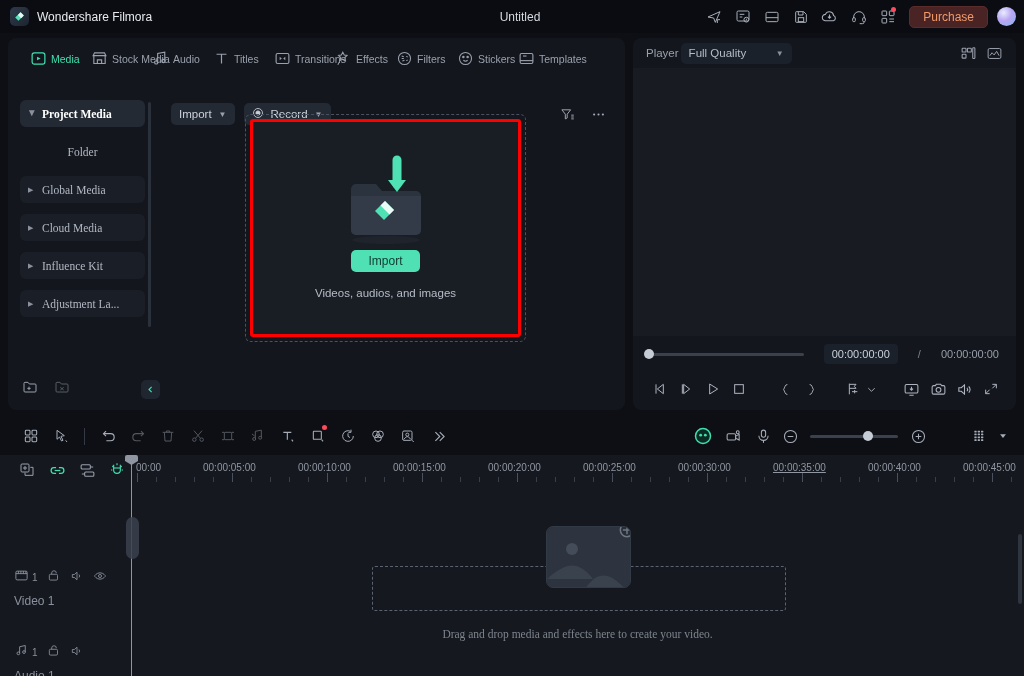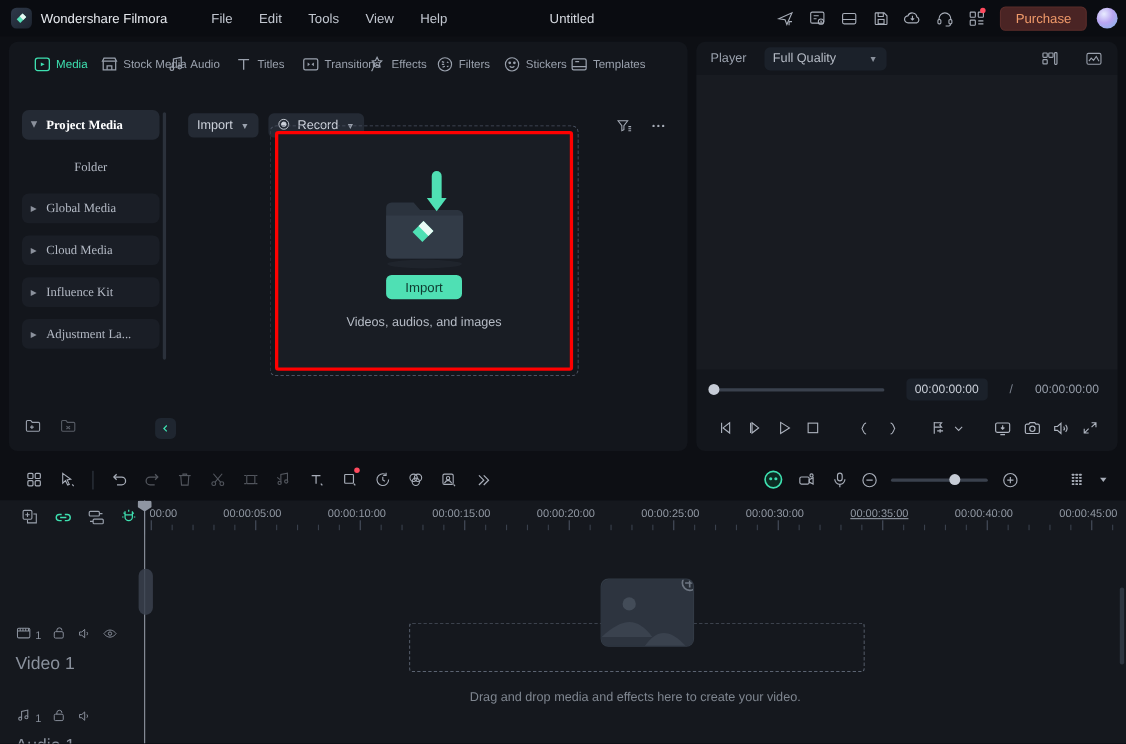--- a/index.html
+++ b/index.html
@@ -133,21 +133,21 @@
     display:flex; align-items:center; justify-content:center;
   }
   .dz-caption{ margin-top:15px; font-size:11.5px; color:#b6bcc6; }
 
   
   .player-panel{
     position:absolute; left:633px; top:38px; width:383px; height:372px;
     background:#13161c; border-radius:8px; overflow:hidden;
   }
   .player-head{
-    height:30px; display:flex; align-items:center; padding:0 10px 0 13px; gap:16px;text-align:right;
+    height:30px; display:flex; align-items:center; padding:0 10px 0 13px; gap:2px;text-align:right;
   }
   .player-label{ font-size:11.5px; color:#9aa1ad; }
   .quality-sel{
     width:111px; height:21px; border-radius:5px; background:#1b212a;
     display:flex; align-items:center; justify-content:space-between;
     padding:0 8px; font-size:11.5px; color:#b6bcc6;
   }
   .ph-spacer{ flex:1; }
   .ph-ico{ width:24px;height:22px;display:flex;align-items:center;justify-content:center;color:#9aa1ad; }
   .preview{
@@ -186,21 +186,21 @@
     position:absolute; left:0; top:455px; width:1024px; height:221px;
     background:#15181e;
   }
   .tl-headcol{ position:absolute; left:0; top:0; width:131px; height:221px; background:#15181e; }
   .tl-headtools{ display:flex; align-items:center; height:30px; padding-left:18px; gap:12px; }
   .th-ico{ width:18px;height:18px;display:flex;align-items:center;justify-content:center;color:#9aa1ad; }
   .th-ico.on{ color:#3ee0b0; }
   .track-head{ position:absolute; left:14px; width:110px; }
   .track-head .row{ display:flex; align-items:center; gap:9px; color:#8a919d; }
   .tk-num{ font-size:10px; color:#8a919d; margin-left:-6px; }
-  .tk-name{ font-size:16px; color:#8a919d; margin-top:7px; }
+  .tk-name{ font-size:12px; color:#8a919d; margin-top:7px; }
 
   .tl-ruler{
     position:absolute; left:131px; top:0; right:0; height:31px;
     border-left:1px solid #262c36;
   }
   .tick-label{ position:absolute; top:7px; font-size:10px; color:#9097a2; white-space:nowrap; }
   .tick-major{ position:absolute; bottom:4px; width:1px; height:9px; background:#495160; }
   .tick-minor{ position:absolute; bottom:4px; width:1px; height:5px; background:#39404c; }
 
   .tl-area{ position:absolute; left:131px; top:31px; right:0; bottom:0; }
@@ -209,21 +209,21 @@
     border:1px dashed #5b6371; border-radius:3px;
   }
   .tl-thumb{
     position:absolute; left:415px; top:40px; width:85px; height:62px;
     border-radius:7px; background:#2a313b; border:1px solid #323a45; overflow:hidden;
   }
   .tl-drophint{
     position:absolute; left:0; right:0; top:142px; text-align:center;
     font-size:11.5px; color:#7e8characters;
   }
-  .tl-drophint{ color:#7e858f; }
+  .tl-drophint{ color:#7e858f;font-family:Liberation Serif, serif; }
   .playhead{
     position:absolute; left:131px; top:0; width:1px; height:221px; background:#8f96a2;
   }
   .playhead-grip{
     position:absolute; left:-6px; top:0; width:13px; height:10px;
     background:#8f96a2; border-radius:2px 2px 0 0;
     clip-path:polygon(0 0,100% 0,100% 60%,50% 100%,0 60%);
   }
   .tl-scroll-l{
     position:absolute; left:126px; top:62px; width:13px; height:42px;
@@ -244,27 +244,20 @@
 
   <div class="titlebar">
     <div class="brand">
       <span class="brand-logo">
         <svg width="13" height="13" viewBox="0 0 24 24">
           <path d="M14 4 L20 10 L10 20 L4 14 Z" fill="#57e0b8"></path>
           <path d="M14 4 L20 10 L15 15 L9 9 Z" fill="#e9f7f3"></path>
         </svg>
       </span>
       <span class="brand-name">Wondershare Filmora</span>
-    </div>
-    <div class="menus">
-      <div class="menu-item">File</div>
-      <div class="menu-item">Edit</div>
-      <div class="menu-item">Tools</div>
-      <div class="menu-item">View</div>
-      <div class="menu-item">Help</div>
     </div>
     <div class="doc-title">Untitled</div>
 
     <div class="title-right">
       <div class="tb-ico">
         <svg width="16" height="16" viewBox="0 0 24 24" fill="none" stroke="currentColor" stroke-width="1.5">
           <path d="M3 12 L21 4 L14 20 L11.5 13.5 Z"></path>
             <path d="M17 16 L17 21 M17 16 L21 16"></path>
         </svg>
       </div>

